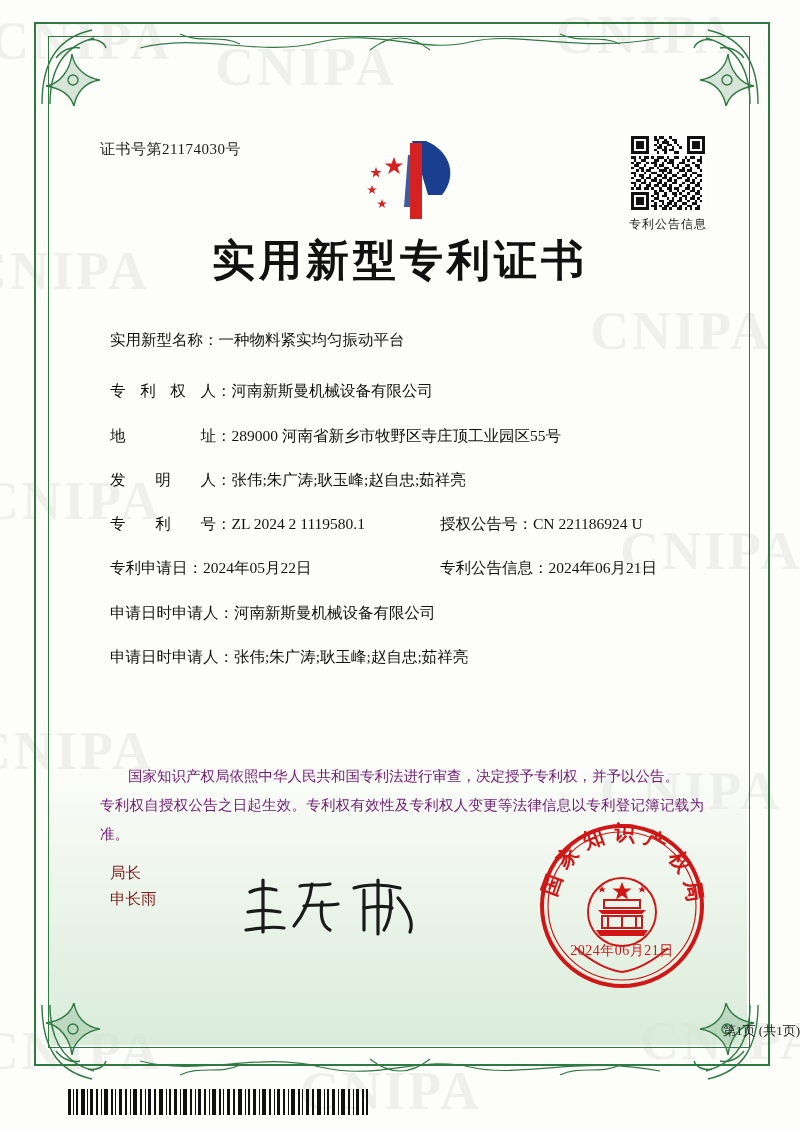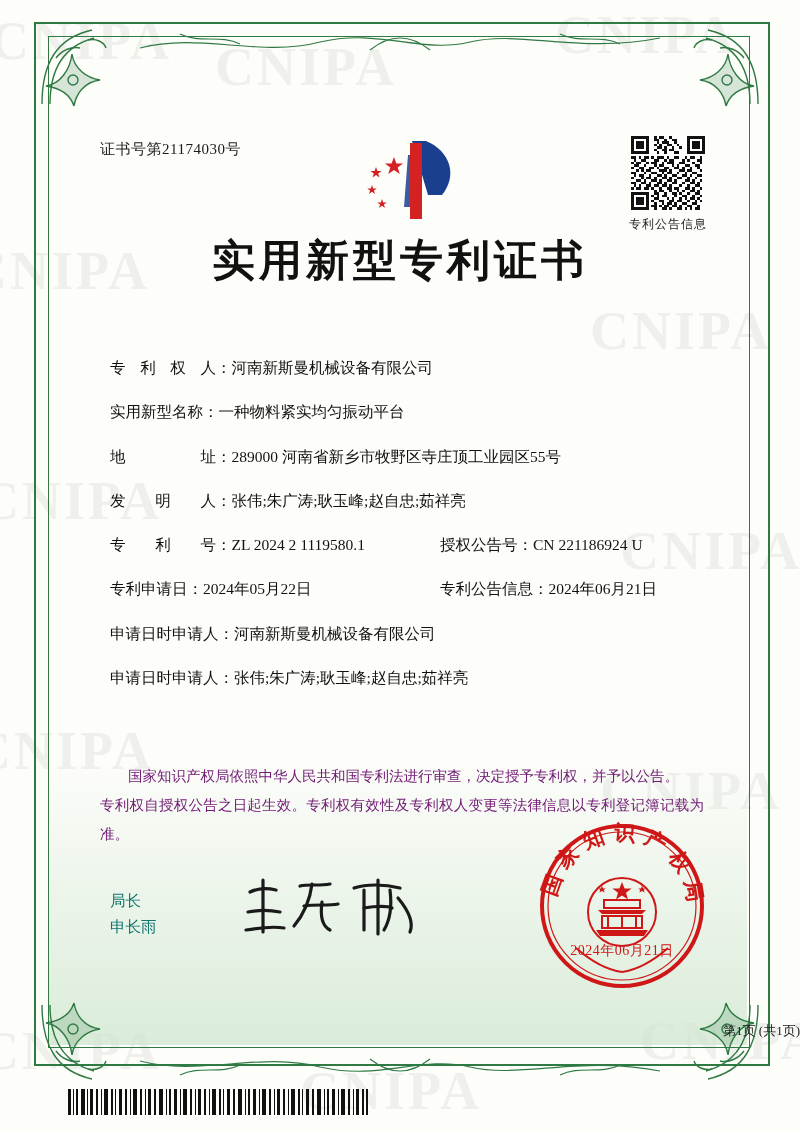--- a/index.html
+++ b/index.html
@@ -183,24 +183,24 @@
     font-size: 14.5px;
     line-height: 2.0;
     color: #701a75;
     text-align: justify;
   }
   .paragraph .indent { display:block; text-indent: 28px; }
 
   .signature-block {
     position: absolute;
     left: 110px;
-    top: 888px;
+    top: 860px;
     font-family: "Liberation Serif", "DejaVu Serif", serif;
     font-size: 15.5px;
-    color: #0f766e;
+    color: #7f1d1d;
     line-height: 1.7;
   }
   .handwriting {
     position: absolute;
     left: 238px;
     top: 872px;
     width: 190px;
     height: 70px;
   }
 
@@ -573,26 +573,26 @@
           </g>
         </svg>
       </div>
       <div class="qr-label">专利公告信息</div>
     </div>
 
     <div class="title">实用新型专利证书</div>
 
     <div class="fields">
 
+      <div class="field">
+        <span class="lbl">实用新型名称：</span><span class="val">一种物料紧实均匀振动平台</span>
+      </div>
+
       <div class="field gap-top">
         <span class="lbl-spread">专利权人</span><span>：</span><span class="val">河南新斯曼机械设备有限公司</span>
-      </div>
-
-      <div class="field">
-        <span class="lbl">实用新型名称：</span><span class="val">一种物料紧实均匀振动平台</span>
       </div>
 
       <div class="field">
         <span class="lbl-spread">地　　址</span><span>：</span><span class="val">289000 河南省新乡市牧野区寺庄顶工业园区55号</span>
       </div>
 
       <div class="field">
         <span class="lbl-spread">发 明 人</span><span>：</span><span class="val">张伟;朱广涛;耿玉峰;赵自忠;茹祥亮</span>
       </div>
 

